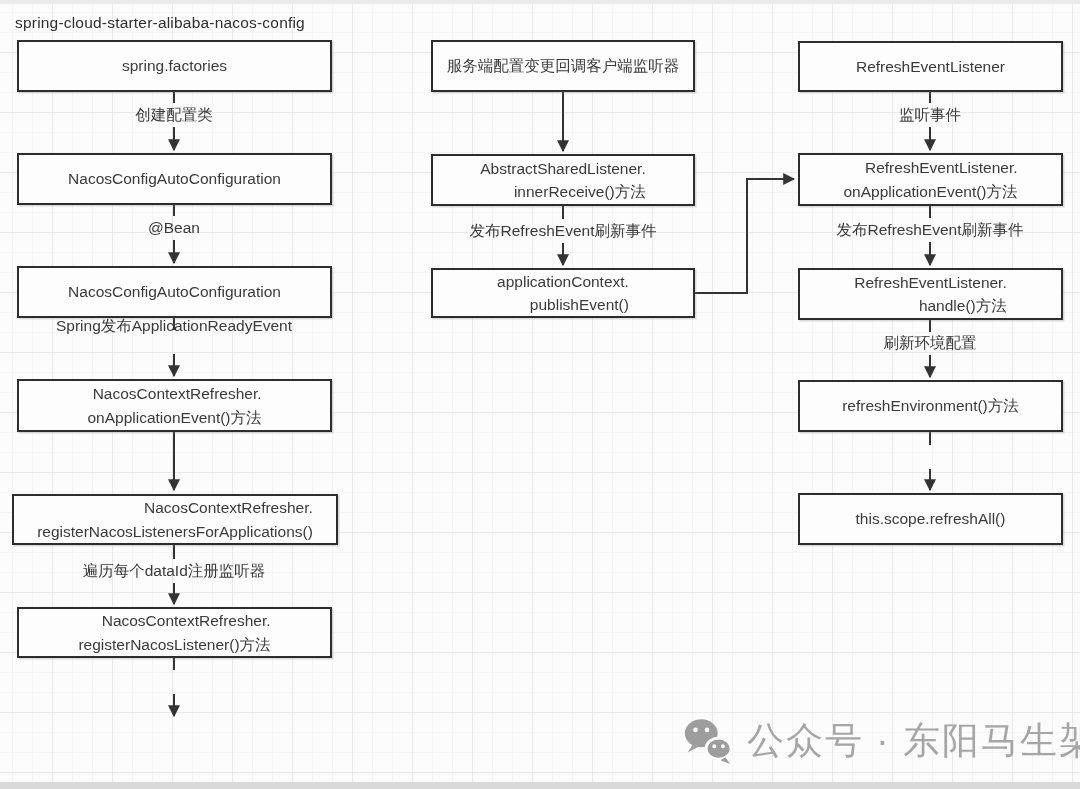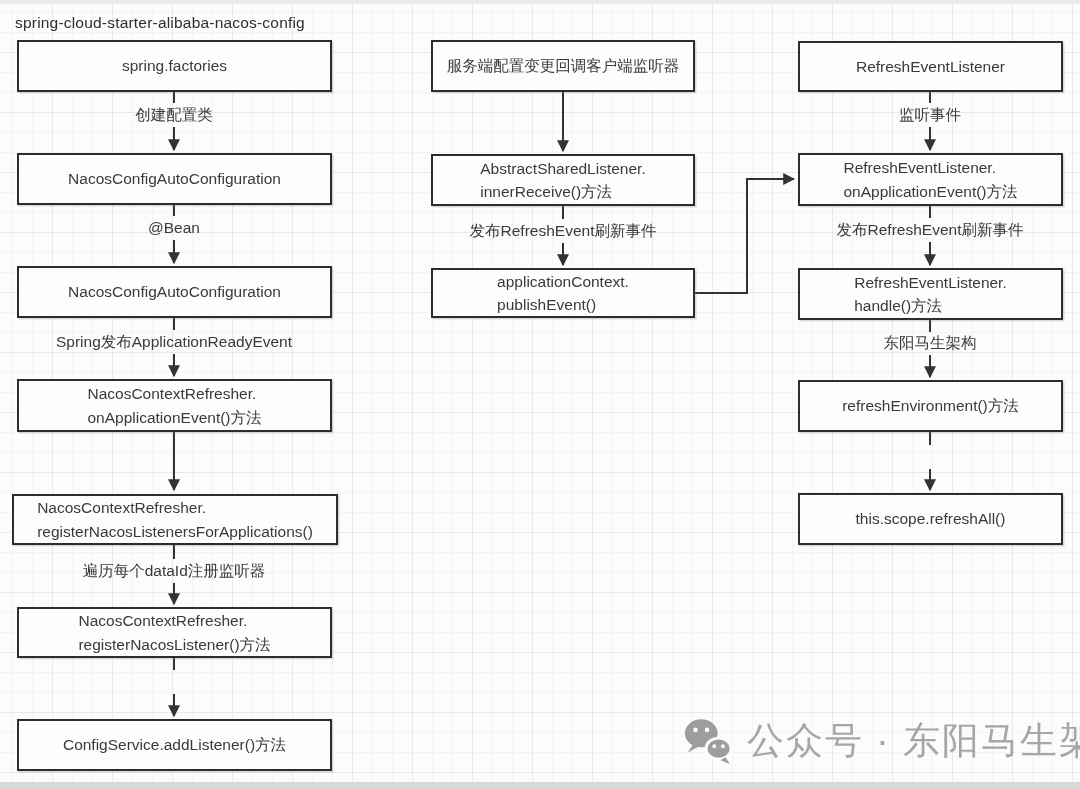--- a/index.html
+++ b/index.html
@@ -16,21 +16,21 @@
   .edge-strip-top { position:absolute; left:0; top:0; width:1080px; height:4px; background:#ebebeb; }
   .edge-strip-bottom { position:absolute; left:0; bottom:0; width:1080px; height:7px; background:#d9d9d9; }
   .diagram-title {
     position:absolute; left:15px; top:14px;
     font-size:15.5px; color:#2e2e2e; letter-spacing:.2px;text-align:right;
   }
   .node {
     position:absolute; box-sizing:border-box;
     background:#fdfdfd; border:2px solid #2d2d2d;
     display:flex; align-items:center; justify-content:center;
-    text-align:left; white-space:pre-line;
+    text-align:right; white-space:pre-line;
     font-size:15.5px; line-height:1.5; color:#3a3a3a;
     box-shadow:1.5px 1.5px 0 rgba(130,130,130,.28);
   }
   .edge-label {
     position:absolute; transform:translate(-50%,-50%);
     font-size:15.5px; color:#3a3a3a; white-space:nowrap;text-align:right;
   }
   #arrow-layer { position:absolute; left:0; top:0; }
   .watermark {
     position:absolute; left:682px; top:716px;
@@ -89,46 +89,45 @@
 
   <div class="node" style="left:17px;top:40px;width:315px;height:52px">spring.factories</div>
   <div class="node" style="left:17px;top:153px;width:315px;height:52px">NacosConfigAutoConfiguration</div>
   <div class="node" style="left:17px;top:266px;width:315px;height:52px">NacosConfigAutoConfiguration</div>
   <div class="node" style="left:17px;top:379px;width:315px;height:53px">NacosContextRefresher.
 onApplicationEvent()方法</div>
   <div class="node" style="left:12px;top:494px;width:326px;height:51px">NacosContextRefresher.
 registerNacosListenersForApplications()</div>
   <div class="node" style="left:17px;top:607px;width:315px;height:51px">NacosContextRefresher.
 registerNacosListener()方法</div>
-  <div class="node" style="left:17px;top:719px;width:315px;height:52px">ConfigService.addListener()方法</div>
 
   <div class="edge-label" style="left:174px;top:115px">创建配置类</div>
   <div class="edge-label" style="left:174px;top:228px">@Bean</div>
-  <div class="edge-label" style="left:174px;top:342px">Spring发布ApplicationReadyEvent</div>
+  <div class="edge-label" style="left:174px;top:326px">Spring发布ApplicationReadyEvent</div>
   <div class="edge-label" style="left:174px;top:571px">遍历每个dataId注册监听器</div>
 
   <div class="node" style="left:431px;top:40px;width:264px;height:52px">服务端配置变更回调客户端监听器</div>
   <div class="node" style="left:431px;top:268px;width:264px;height:50px">applicationContext.
 publishEvent()</div>
   <div class="node" style="left:431px;top:154px;width:264px;height:52px">AbstractSharedListener.
 innerReceive()方法</div>
 
   <div class="edge-label" style="left:563px;top:231px">发布RefreshEvent刷新事件</div>
 
   <div class="node" style="left:798px;top:41px;width:265px;height:51px">RefreshEventListener</div>
   <div class="node" style="left:798px;top:153px;width:265px;height:53px">RefreshEventListener.
 onApplicationEvent()方法</div>
   <div class="node" style="left:798px;top:268px;width:265px;height:52px">RefreshEventListener.
 handle()方法</div>
   <div class="node" style="left:798px;top:493px;width:265px;height:52px">this.scope.refreshAll()</div>
   <div class="node" style="left:798px;top:380px;width:265px;height:52px">refreshEnvironment()方法</div>
 
   <div class="edge-label" style="left:930px;top:115px">监听事件</div>
   <div class="edge-label" style="left:930px;top:230px">发布RefreshEvent刷新事件</div>
-  <div class="edge-label" style="left:930px;top:343px">东阳马生架构</div>
+  <div class="edge-label" style="left:930px;top:343px">刷新环境配置</div>
 
   <div class="watermark">
     <svg width="52" height="50" viewBox="0 0 54 50">
       <ellipse cx="20" cy="17" rx="17" ry="14.5" fill="#9d9d9d"></ellipse>
       <path d="M11 29 L6 37 L17 31 Z" fill="#9d9d9d"></path>
       <circle cx="14" cy="13.5" r="2.4" fill="#fbfbfb"></circle>
       <circle cx="26" cy="13.5" r="2.4" fill="#fbfbfb"></circle>
       <ellipse cx="38" cy="33" rx="13" ry="11" fill="#9d9d9d" stroke="#fbfbfb" stroke-width="3"></ellipse>
       <path d="M45 42 L50 49 L40 45 Z" fill="#9d9d9d"></path>
       <circle cx="33.5" cy="30.5" r="2" fill="#fbfbfb"></circle>

